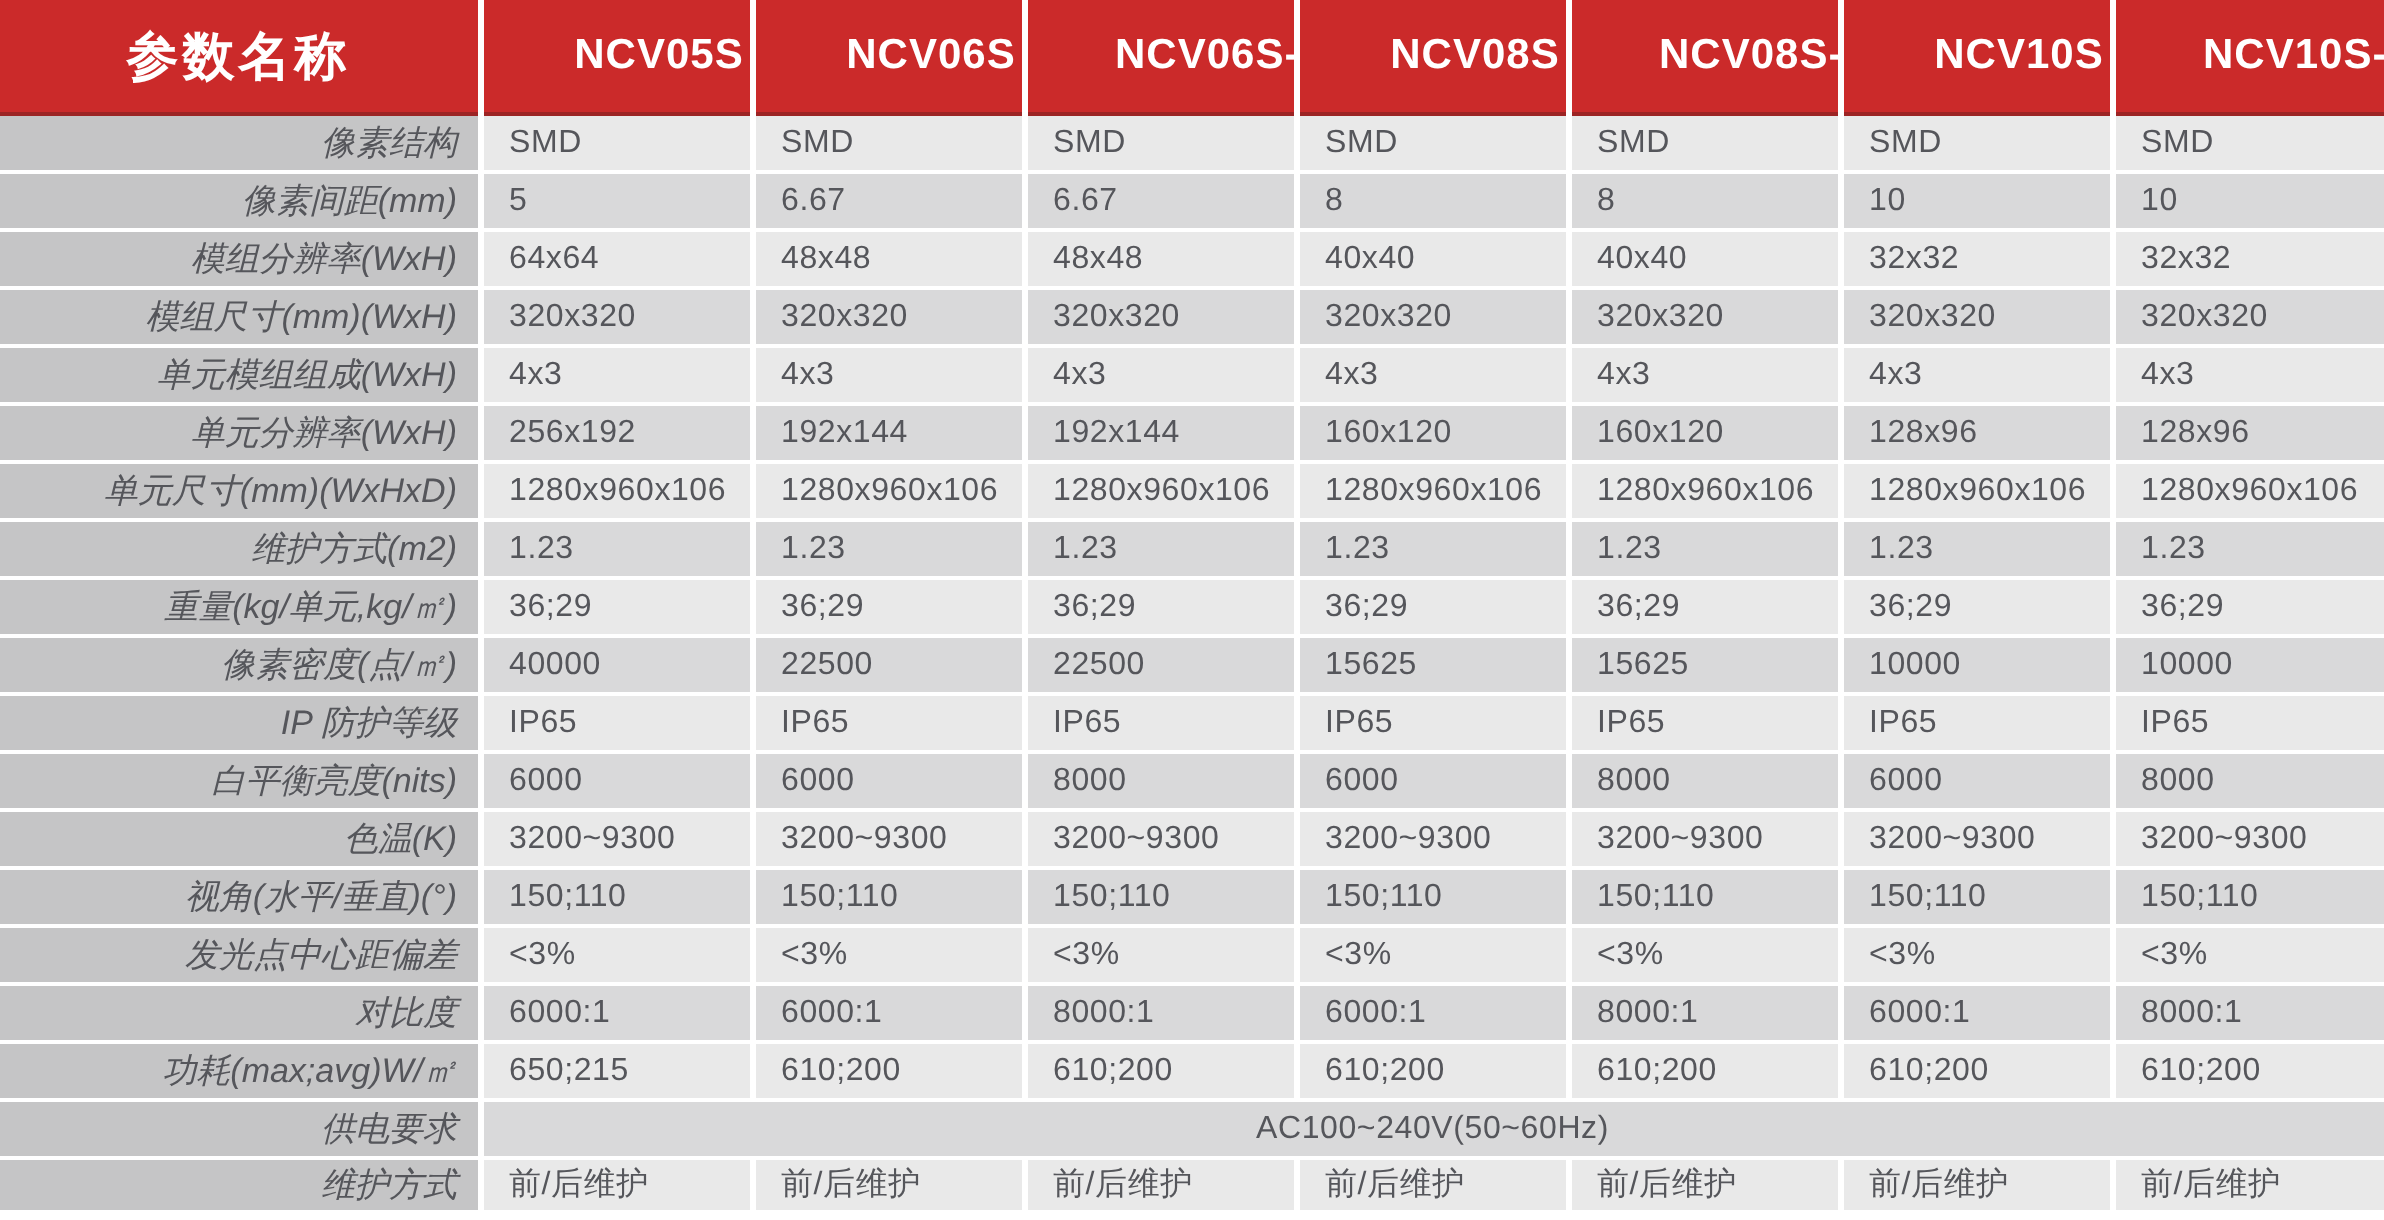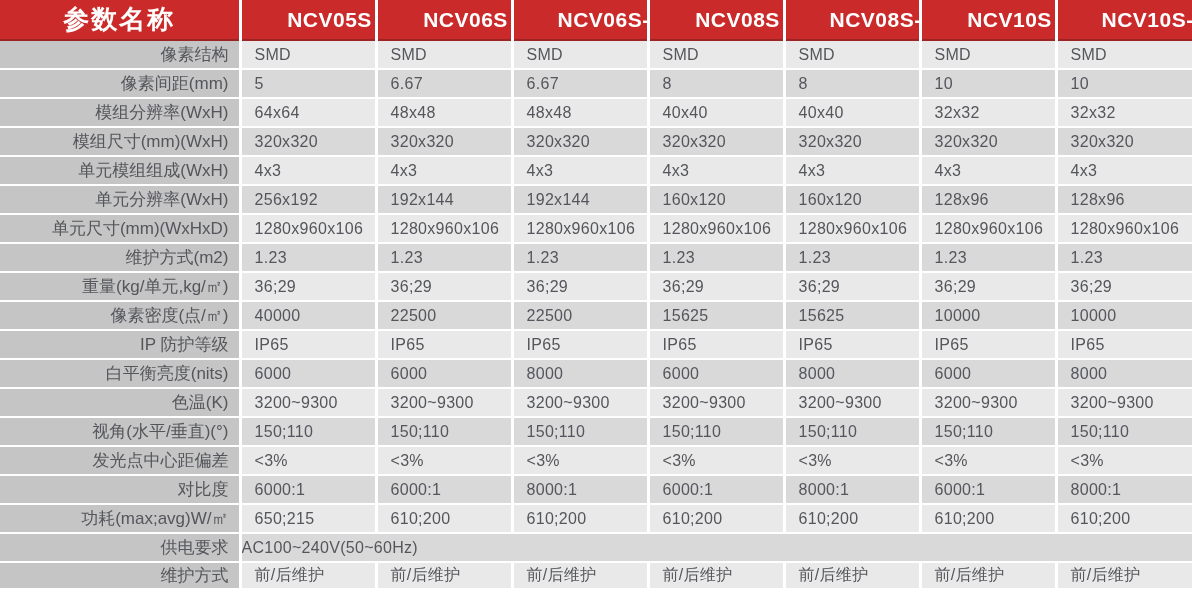--- a/index.html
+++ b/index.html
@@ -18,21 +18,21 @@
   col.c-data  { width: 136px; }
 
   th, td {
     box-sizing: border-box;
     vertical-align: middle;
     overflow: hidden;
     white-space: nowrap;
   }
 
   
-  thead tr { height: 40px; margin-left: 28px; }
+  thead tr { height: 57px; margin-left: 28px; }
   thead th {
     background: var(--header-red);
     color: var(--header-text);
     font-weight: bold;
     border-right: 3px solid var(--separator);
     border-bottom: 2px solid var(--header-line);
   }
   thead th:last-child { border-right: none; }
   th.param-title {
     font-size: 26px;
@@ -55,30 +55,32 @@
     color: var(--text);
   }
   tbody td:last-child { border-right: none; }
   tbody tr:last-child td { border-bottom: none; }
 
   td.lbl {
     background: var(--label-gray);
     text-align: right;
     padding-right: 10px;
     font-size: 17px;
+    font-style: italic;
   }
   tr.light td.val { background: var(--row-light); }
   tr.dark  td.val { background: var(--row-dark); }
   td.val {
     text-align: left;
     padding-left: 13px;
     font-size: 16px;
     letter-spacing: 0.3px;
   }
   td.val.merged {
+    text-align: center;
     padding-left: 0;
   }
 </style>
 </head>
 <body>
 
 <div class="page">
   <table class="spec">
     <colgroup id="colgroup">
         <col class="c-label">

